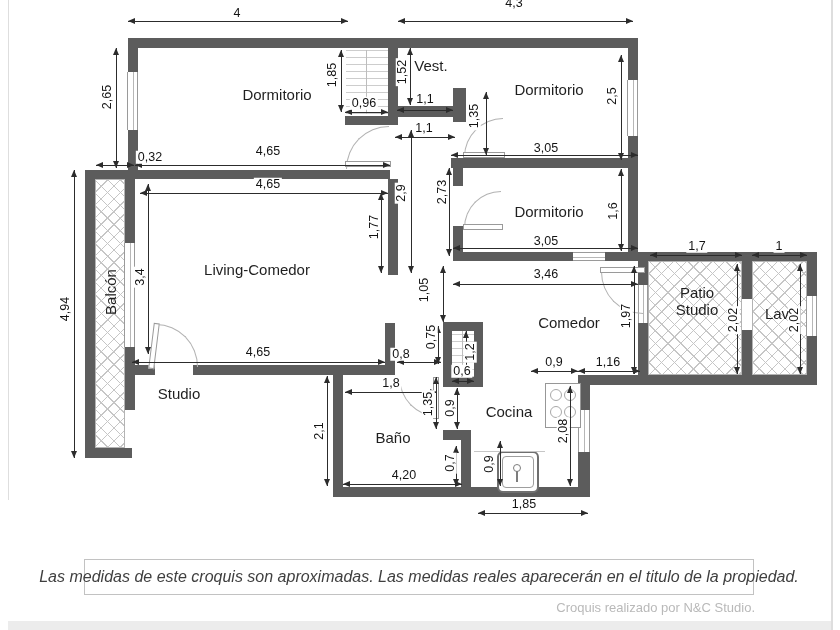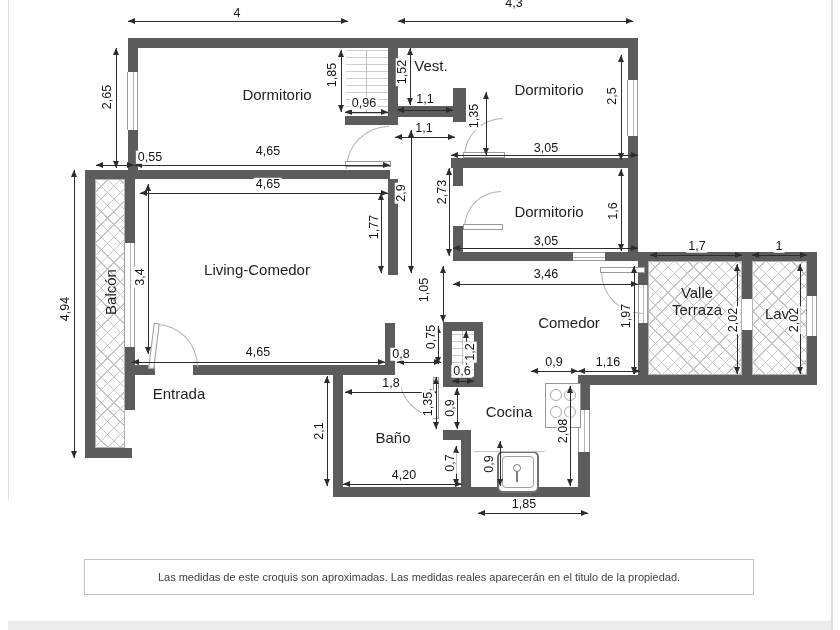--- a/index.html
+++ b/index.html
@@ -42,21 +42,21 @@
   .room.multi{white-space:normal;width:70px;text-align:center;}
   .stove{position:absolute;background:#fff;border:1px solid #979797;}
   .burner{position:absolute;width:10px;height:10px;border:1px solid #a9a9a9;border-radius:50%;}
   .sink{position:absolute;background:#fff;border:2px solid #6f6f6f;border-radius:6px;}
   .sink .in{position:absolute;left:3px;top:3px;right:3px;bottom:3px;border:1px solid #9e9e9e;border-radius:4px;}
   .sink .drain{position:absolute;left:14px;top:11px;width:6px;height:6px;border:1px solid #7d7d7d;border-radius:50%;}
   .sink .stem{position:absolute;left:17px;top:18px;width:2px;height:11px;background:#7d7d7d;}
   .cline{position:absolute;background:#c6c6c6;}
   .title{position:absolute;font-size:16px;font-weight:bold;color:#151515;white-space:nowrap;}
   .notebox{position:absolute;border:1px solid #c2c2c2;display:flex;align-items:center;justify-content:center;}
-  .notebox span{font-size:11px;color:#3f3f3f;white-space:nowrap;}
+  .notebox span{font-size:16px;color:#3f3f3f;white-space:nowrap;font-style:italic;}
   .credit{position:absolute;font-size:13px;color:#b9b9b9;text-align:right;}
 </style>
 </head>
 <body>
 
 <div class="stage">
 
   <i class="edge" style="left:8px;top:0;width:1px;height:500px"></i>
   <i class="edge" style="left:831px;top:0;width:2px;height:630px"></i>
   <i class="edge" style="left:8px;top:621px;width:823px;height:9px;background:#ececec"></i>
@@ -195,21 +195,21 @@
   <b class="dt" style="left:364px;top:103px">0,96</b>
   <b class="dt rot" style="left:402px;top:72px">1,52</b>
   <b class="dt" style="left:425px;top:99px">1,1</b>
   <b class="dt" style="left:424px;top:128px">1,1</b>
   <b class="dt rot" style="left:474px;top:116px">1,35</b>
   <b class="dt rot" style="left:612px;top:96px">2,5</b>
   <b class="dt" style="left:546px;top:148px">3,05</b>
   <b class="dt rot" style="left:442px;top:192px">2,73</b>
   <b class="dt rot" style="left:613px;top:211px">1,6</b>
   <b class="dt" style="left:546px;top:241px">3,05</b>
-  <b class="dt" style="left:150px;top:157px">0,55</b>
+  <b class="dt" style="left:150px;top:157px">0,32</b>
   <b class="dt" style="left:268px;top:151px">4,65</b>
   <b class="dt" style="left:268px;top:184px">4,65</b>
   <b class="dt rot" style="left:401px;top:193px">2,9</b>
   <b class="dt rot" style="left:374px;top:227px">1,77</b>
   <b class="dt rot" style="left:140px;top:277px">3,4</b>
   <b class="dt rot" style="left:65px;top:309px">4,94</b>
   <b class="dt" style="left:546px;top:274px">3,46</b>
   <b class="dt rot" style="left:424px;top:290px">1,05</b>
   <b class="dt rot" style="left:626px;top:316px">1,97</b>
   <b class="dt" style="left:697px;top:246px">1,7</b>
@@ -232,24 +232,25 @@
   <b class="dt rot" style="left:489px;top:464px">0,9</b>
   <b class="dt rot" style="left:563px;top:431px">2,08</b>
   <b class="dt" style="left:524px;top:504px">1,85</b>
 
   <b class="room" style="left:277px;top:95px">Dormitorio</b>
   <b class="room" style="left:549px;top:90px">Dormitorio</b>
   <b class="room" style="left:549px;top:212px">Dormitorio</b>
   <b class="room" style="left:431px;top:66px">Vest.</b>
   <b class="room" style="left:257px;top:270px">Living-Comedor</b>
   <b class="room rot" style="left:111px;top:292px">Balcón</b>
-  <b class="room" style="left:179px;top:394px">Entrada</b>
+  <b class="room" style="left:179px;top:394px">Studio</b>
   <b class="room" style="left:393px;top:438px">Baño</b>
   <b class="room" style="left:509px;top:412px">Cocina</b>
   <b class="room" style="left:569px;top:323px">Comedor</b>
-  <b class="room multi" style="left:697px;top:301px">Valle Terraza</b>
+  <b class="room multi" style="left:697px;top:301px">Patio Studio</b>
   <b class="room" style="left:777px;top:314px">Lav</b>
 
   <div class="notebox" style="left:84px;top:559px;width:668px;height:34px">
     <span>Las medidas de este croquis son aproximadas. Las medidas reales aparecerán en el titulo de la propiedad.</span>
   </div>
+  <div class="credit" style="left:545px;top:600px;width:210px">Croquis realizado por N&amp;C Studio.</div>
 
 </div>
 
 </body></html>

